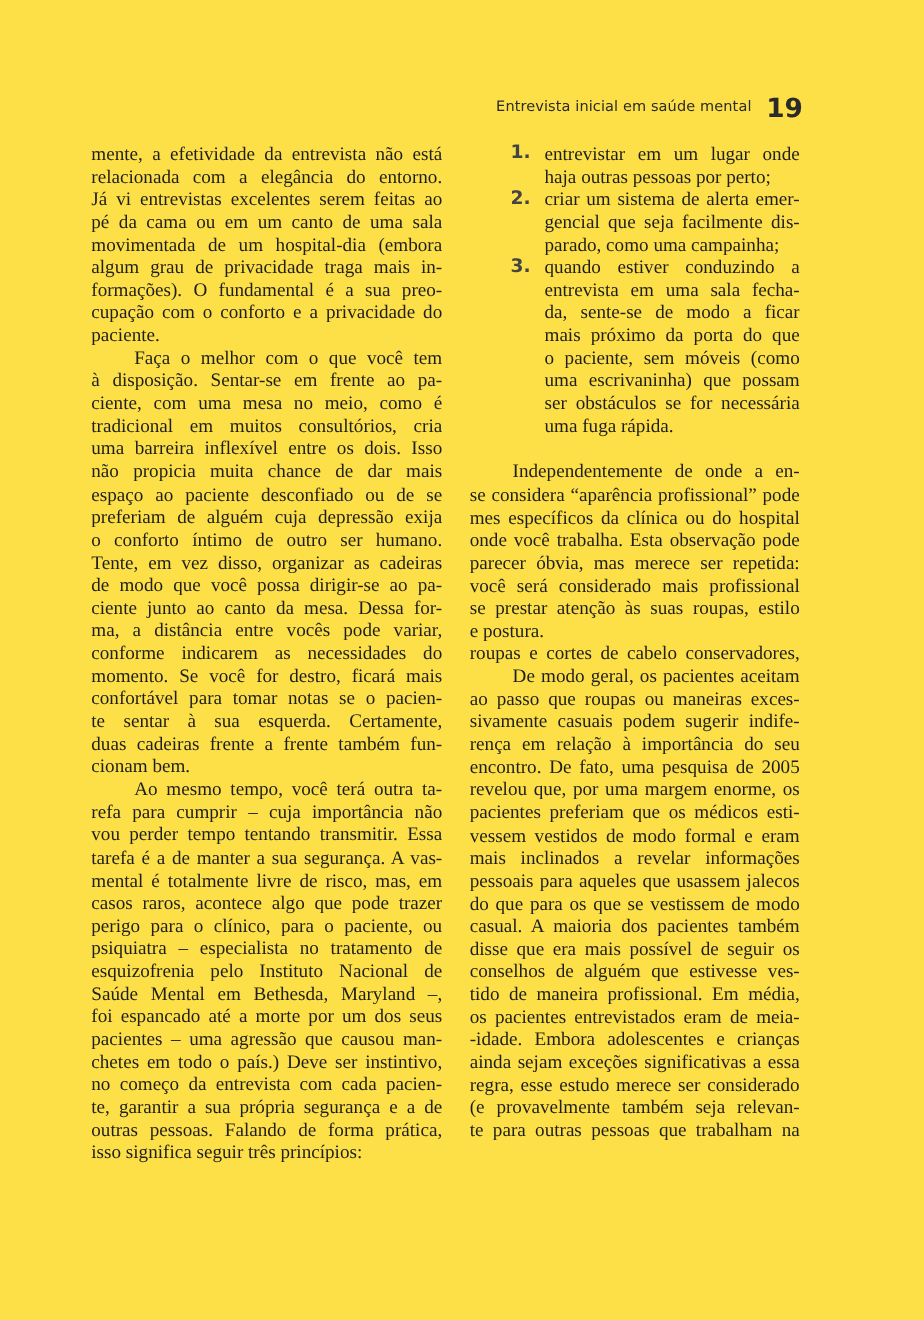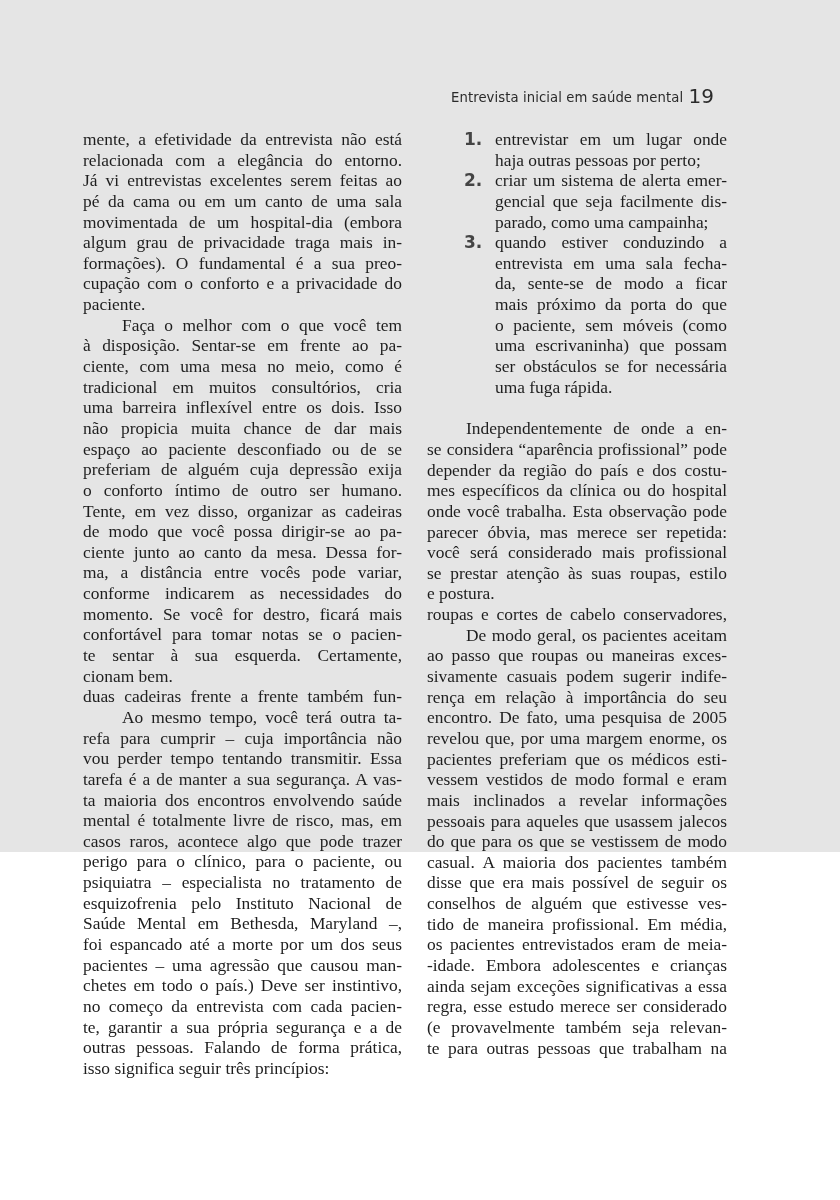--- a/index.html
+++ b/index.html
@@ -1,23 +1,23 @@
 <!DOCTYPE html>
 <html><head>
 <meta charset="utf-8">
 <style>
   html, body { margin: 0; padding: 0; background: #ffffff; }
   body { width: 840px; height: 1200px; position: relative; overflow: hidden; }
-  .page { position: absolute; left: 0; top: 0; width: 840px; height: 852px; background: #e5e5e5; }
+  .page { position: absolute; left: 0; top: 0; width: 840px; height: 1200px; background: #fde047; }
   .header {
     position: absolute; left: 430px; top: 83px; width: 300px; height: 28px;
     font-family: "DejaVu Sans", sans-serif; color: #2a2a2a;
   }
   .header .running-title { position: absolute; left: 21px; top: 7px; font-size: 13.2px; letter-spacing: 0.1px; }
-  .header .page-number { position: absolute; right: 16px; top: 1px; font-size: 20px; font-weight: normal; }
+  .header .page-number { position: absolute; right: 0; top: 1px; font-size: 24px; font-weight: bold; }
   .col {
     position: absolute; top: 129px; width: 319px;
     font-family: "Liberation Serif", serif; font-size: 17.4px; color: #1e1e1e;
   }
   .col-left { left: 83px; }
   .col-right { left: 427px; width: 300px; }
   .line {
     display: block; height: 20.65px; line-height: 20.65px; white-space: nowrap;
     text-align: justify; text-align-last: justify; overflow: hidden;
   }
@@ -64,29 +64,28 @@
         <span class="line">preferiam de alguém cuja depressão exija</span>
         <span class="line">o conforto íntimo de outro ser humano.</span>
         <span class="line">Tente, em vez disso, organizar as cadeiras</span>
         <span class="line">de modo que você possa dirigir-se ao pa-</span>
         <span class="line">ciente junto ao canto da mesa. Dessa for-</span>
         <span class="line">ma, a distância entre vocês pode variar,</span>
         <span class="line">conforme indicarem as necessidades do</span>
         <span class="line">momento. Se você for destro, ficará mais</span>
         <span class="line">confortável para tomar notas se o pacien-</span>
         <span class="line">te sentar à sua esquerda. Certamente,</span>
+        <span class="line">duas cadeiras frente a frente também fun-</span>
         <span class="line last">cionam bem.</span>
-        <span class="line">duas cadeiras frente a frente também fun-</span>
       </div>
       <div>
         <span class="line indent">Ao mesmo tempo, você terá outra ta-</span>
         <span class="line">refa para cumprir – cuja importância não</span>
         <span class="line">vou perder tempo tentando transmitir. Essa</span>
         <span class="line">tarefa é a de manter a sua segurança. A vas-</span>
-        <span class="line">ta maioria dos encontros envolvendo saúde</span>
         <span class="line">mental é totalmente livre de risco, mas, em</span>
         <span class="line">casos raros, acontece algo que pode trazer</span>
         <span class="line">perigo para o clínico, para o paciente, ou</span>
         <span class="line">psiquiatra – especialista no tratamento de</span>
         <span class="line">esquizofrenia pelo Instituto Nacional de</span>
         <span class="line">Saúde Mental em Bethesda, Maryland –,</span>
         <span class="line">foi espancado até a morte por um dos seus</span>
         <span class="line">pacientes – uma agressão que causou man-</span>
         <span class="line">chetes em todo o país.) Deve ser instintivo,</span>
         <span class="line">no começo da entrevista com cada pacien-</span>
@@ -119,21 +118,20 @@
           <span class="line">uma escrivaninha) que possam</span>
           <span class="line">ser obstáculos se for necessária</span>
           <span class="line last">uma fuga rápida.</span>
         </div>
       </div>
     <div class="gap"></div>
     <div id="right-paras">
         <div>
           <span class="line indent">Independentemente de onde a en-</span>
           <span class="line">se considera “aparência profissional” pode</span>
-          <span class="line">depender da região do país e dos costu-</span>
           <span class="line">mes específicos da clínica ou do hospital</span>
           <span class="line">onde você trabalha. Esta observação pode</span>
           <span class="line">parecer óbvia, mas merece ser repetida:</span>
           <span class="line">você será considerado mais profissional</span>
           <span class="line">se prestar atenção às suas roupas, estilo</span>
           <span class="line last">e postura.</span>
         </div>
         <div>
           <span class="line">roupas e cortes de cabelo conservadores,</span>
           <span class="line indent">De modo geral, os pacientes aceitam</span>

